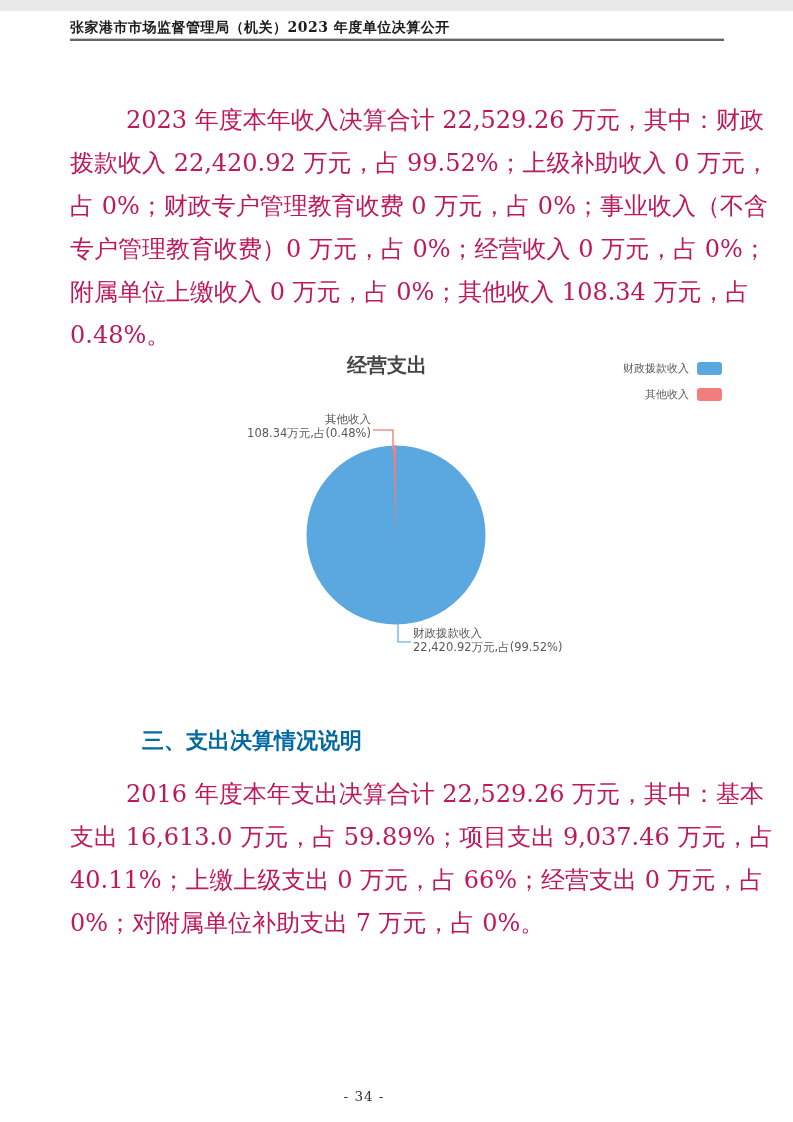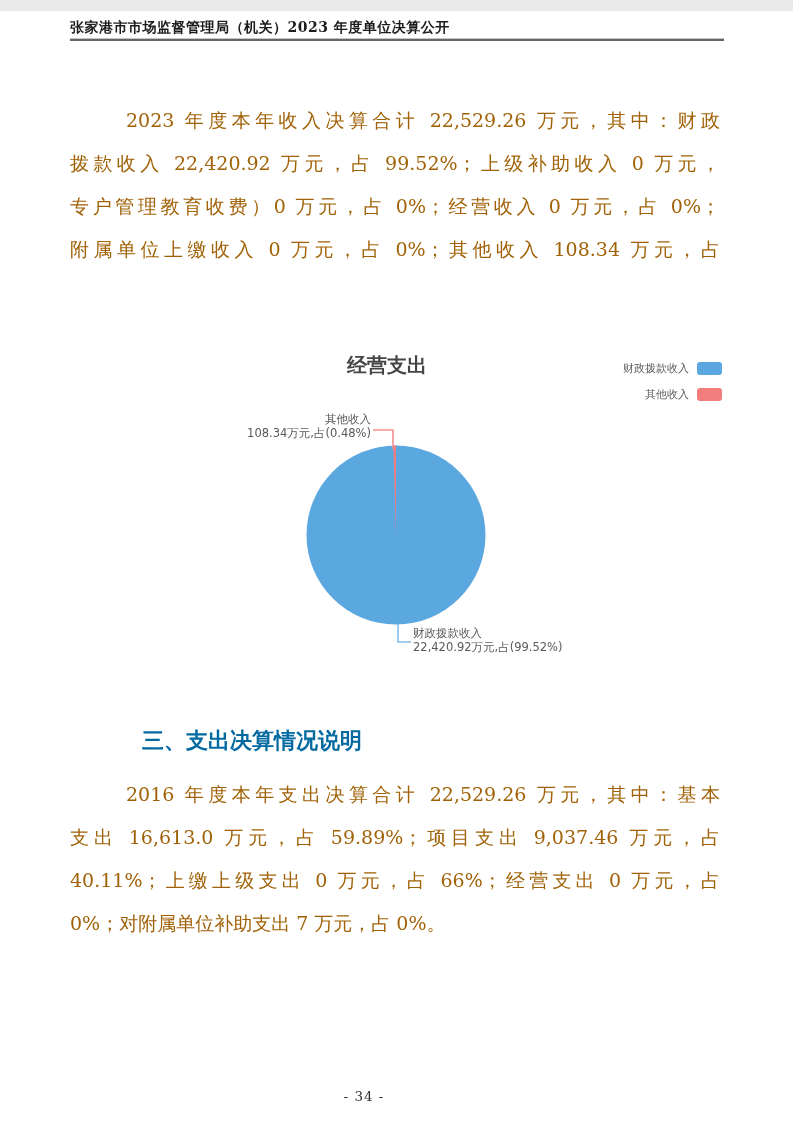--- a/index.html
+++ b/index.html
@@ -10,21 +10,21 @@
   
   .hdr-text{
     position:absolute;left:70px;top:8px;width:653px;
     font-size:14px;font-weight:bold;letter-spacing:.5px;white-space:nowrap;
   }
   .hdr-rule{
     position:absolute;left:70px;top:27px;width:654px;height:0;
     border-top:1px solid #c6c6c6;border-bottom:2px solid #666666;
   }
   
-  .para{position:absolute;left:70px;width:650px;font-size:19px;color:#a16207;}
+  .para{position:absolute;left:70px;width:650px;font-size:24px;color:#be185d;}
   .p1{top:88px;}
   .p2{top:762px;}
   .ln{height:43px;line-height:43px;white-space:nowrap;overflow:visible;}
   .just{text-align:justify;text-align-last:justify;}
   .indent{text-indent:56px;}
   .heading{
     position:absolute;left:70px;top:708px;width:650px;height:43px;line-height:43px;
     font-family:"DejaVu Sans","Liberation Sans",sans-serif;
     font-size:22px;font-weight:bold;color:#0369a1;text-indent:72px;white-space:nowrap;
   }
@@ -55,22 +55,24 @@
 <body>
 
 <div class="page">
 
   <div class="hdr-text">张家港市市场监督管理局（机关）2023 年度单位决算公开</div>
   <div class="hdr-rule"></div>
 
   <div class="para p1">
     <div class="ln indent just">2023 年度本年收入决算合计 22,529.26 万元，其中：财政</div>
     <div class="ln just">拨款收入 22,420.92 万元，占 99.52%；上级补助收入 0 万元，</div>
+    <div class="ln just">占 0%；财政专户管理教育收费 0 万元，占 0%；事业收入（不含</div>
     <div class="ln just">专户管理教育收费）0 万元，占 0%；经营收入 0 万元，占 0%；</div>
     <div class="ln just">附属单位上缴收入 0 万元，占 0%；其他收入 108.34 万元，占</div>
+    <div class="ln">0.48%。</div>
   </div>
 
   <div class="chart-title">经营支出</div>
 
   <div class="legend">
     <div class="legend-row">
       <span class="legend-label">财政拨款收入</span>
       <span class="swatch" style="background: rgb(91, 167, 224);"></span>
     </div>
     <div class="legend-row">

